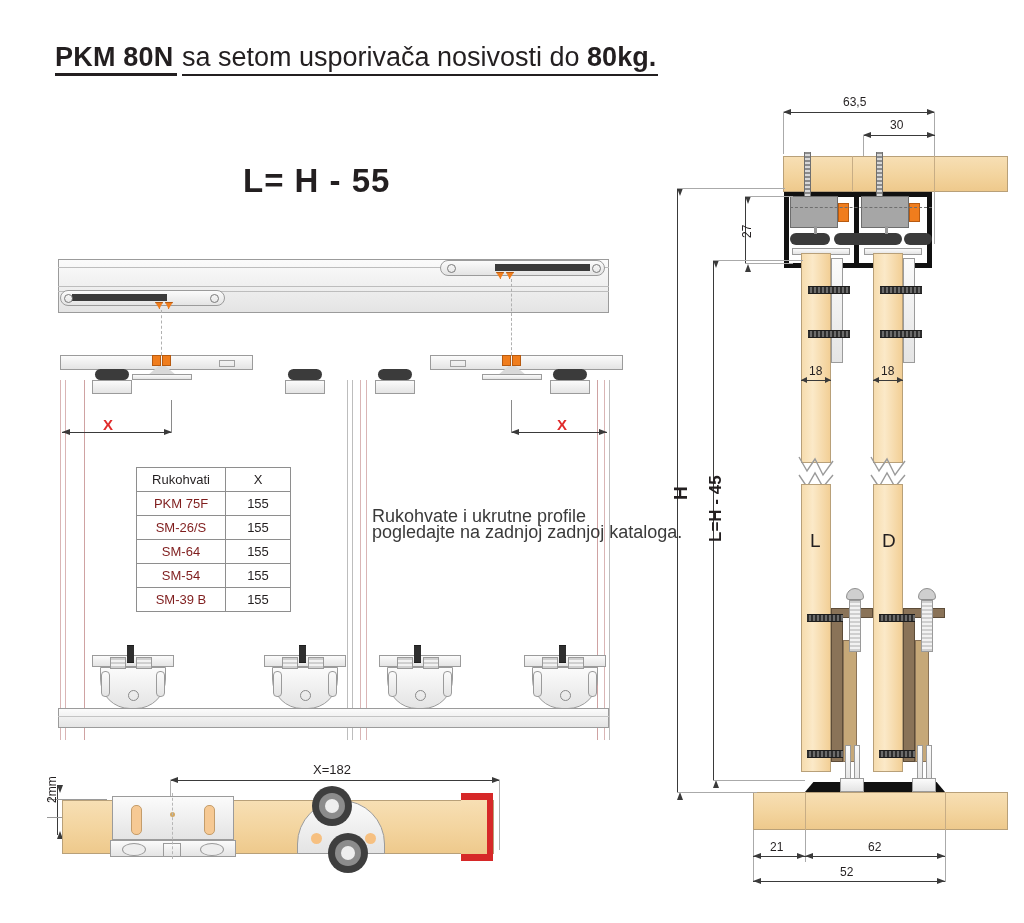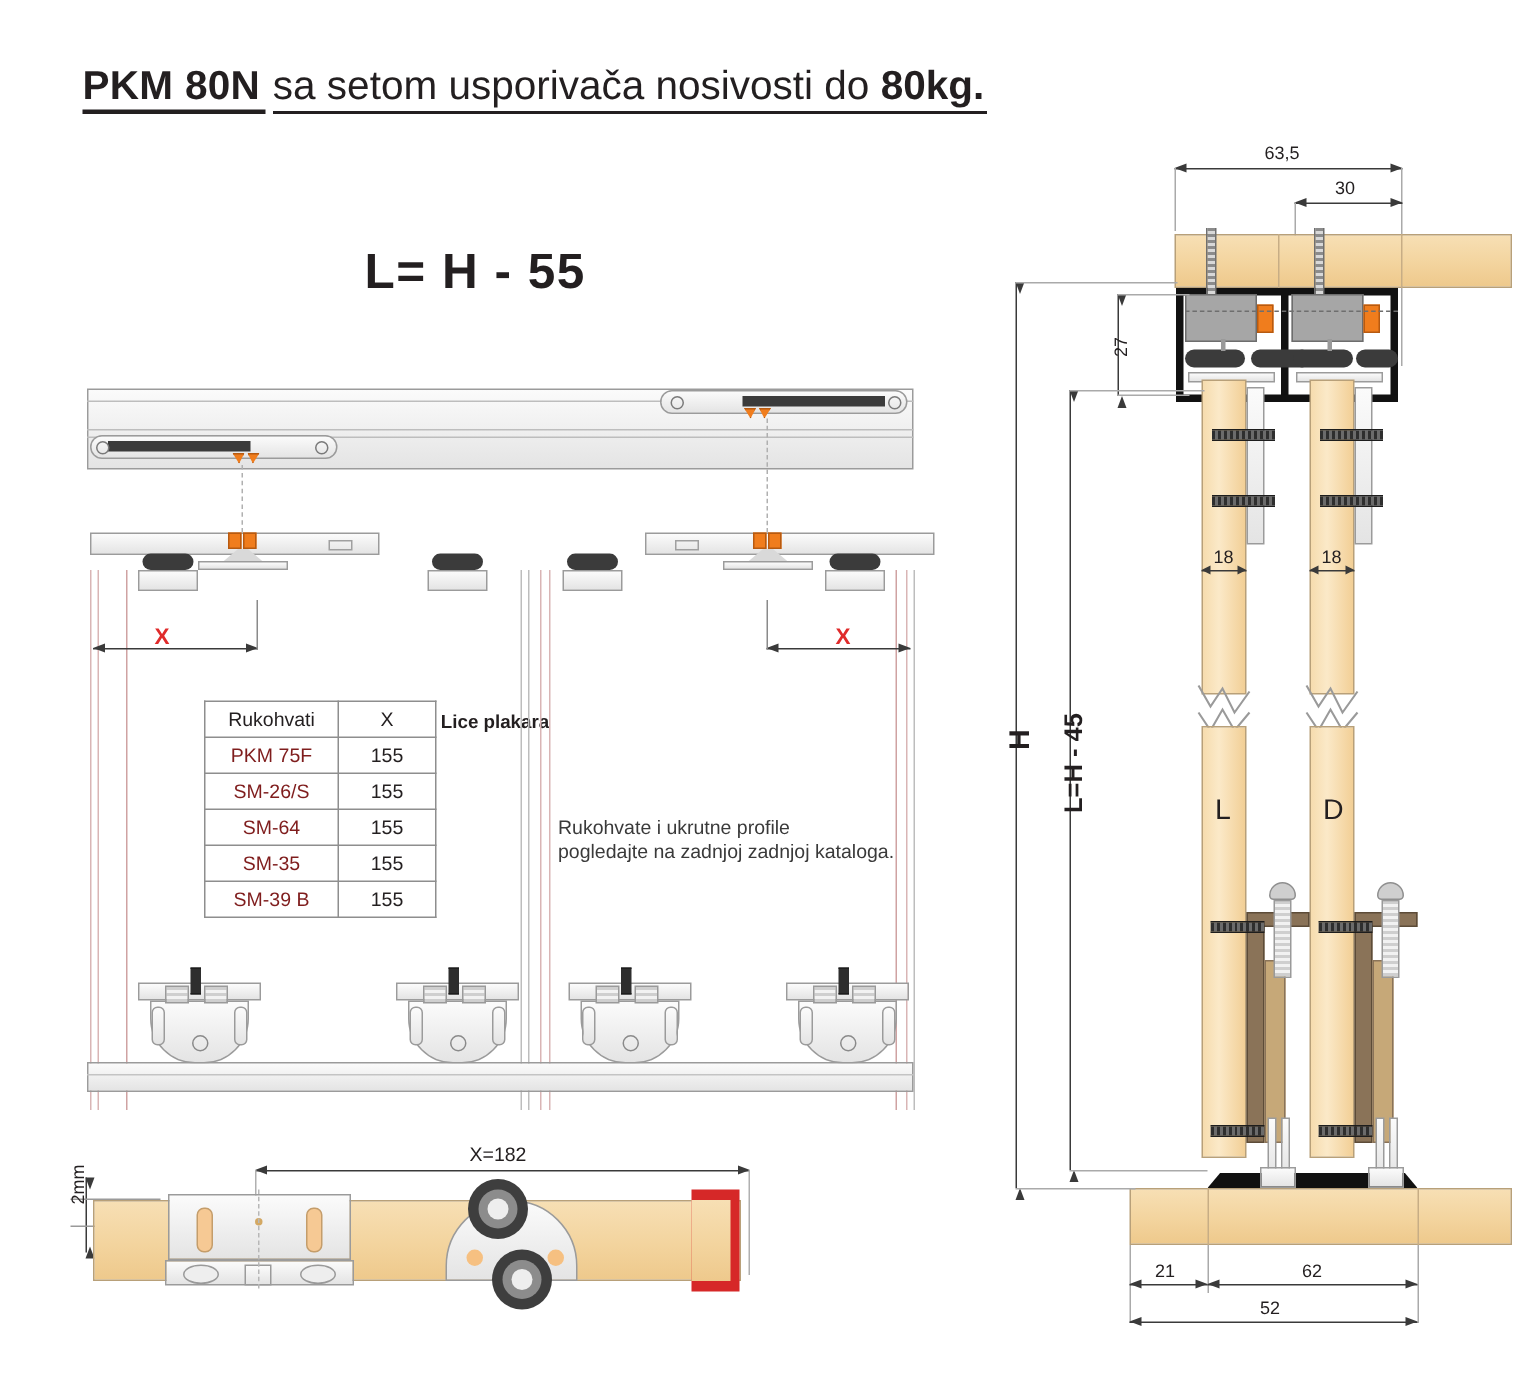--- a/index.html
+++ b/index.html
@@ -45,21 +45,21 @@
   .vdimline{position:absolute;width:1px;background:#3a3a3a;}
   .rot{transform:rotate(-90deg);transform-origin:left top;}
   
   #spec-table{left:136px;top:467px;border-collapse:collapse;font-size:13px;background:#fff;}
   #spec-table th,#spec-table td{border:1px solid #8e8e8e;padding:4px 6px;text-align:center;
       height:15px;font-weight:normal;}
   #spec-table th:first-child,#spec-table td:first-child{width:76px;}
   #spec-table th:last-child,#spec-table td:last-child{width:52px;}
   #spec-table td.part{color:#7f1d1d;margin-left:16px;}
   
-  #note{left:372px;top:544px;font-size:13px;line-height:16px;color:#3a3a3a;}
+  #note{left:372px;top:508px;font-size:18px;line-height:16px;color:#3a3a3a;}
   #lice{left:0;top:244px;width:660px;text-align:center;font-size:12.5px;font-weight:bold;}
   .xred{position:absolute;color:#e02b2b;font-weight:bold;font-size:15px;}
   .panlabel{position:absolute;font-size:19px;color:#231f20;}
   .screwshaft{position:absolute;background:repeating-linear-gradient(180deg,#8b8b8b 0 2px,#d8d8d8 2px 4px);
               border-left:1px solid #6f6f6f;border-right:1px solid #6f6f6f;box-sizing:border-box;}
   .hscrew{position:absolute;background:repeating-linear-gradient(90deg,#2e2e2e 0 2px,#6b6b6b 2px 4px);
           border-top:1px solid #1d1d1d;border-bottom:1px solid #1d1d1d;box-sizing:border-box;}
   .boltspring{position:absolute;background:repeating-linear-gradient(180deg,#cfcfcf 0 2px,#f2f2f2 2px 4px);
           border:1px solid #9a9a9a;box-sizing:border-box;}
 </style>
@@ -67,21 +67,20 @@
 <body>
 
 <div id="title-block" class="abs">
   <div class="h1">PKM 80N </div>
   <div class="h2"><span>sa setom usporivača nosivosti do </span><b>80kg.</b></div>
 </div>
 <div id="formula" class="abs">L= H - 55</div>
 
 <div class="abs" style="left:0;top:230px;width:660px;height:520px;">
 
-  <div id="lice" class="abs">Lice plakara</div>
 
   <div class="metal abs" style="left:58px;top:29px;width:551px;height:54px;"></div>
   <div class="ln hl" style="left:58px;top:37px;width:551px;background:#bdbdbd;"></div>
   <div class="ln hl" style="left:58px;top:56px;width:551px;background:#bdbdbd;"></div>
   <div class="ln hl" style="left:58px;top:61px;width:551px;background:#bdbdbd;"></div>
 
   <div class="metal abs" style="left:440px;top:30px;width:165px;height:16px;border-radius:8px;"></div>
   <div class="abs" style="left:495px;top:34px;width:95px;height:7px;background:#3b3b3b;"></div>
   <div class="abs" style="left:447px;top:34px;width:7px;height:7px;border-radius:50%;border:1px solid #7a7a7a;"></div>
   <div class="abs" style="left:592px;top:34px;width:7px;height:7px;border-radius:50%;border:1px solid #7a7a7a;"></div>
@@ -206,21 +205,21 @@
     </tr>
     <tr>
       <td class="part">SM-26/S</td>
       <td>155</td>
     </tr>
     <tr>
       <td class="part">SM-64</td>
       <td>155</td>
     </tr>
     <tr>
-      <td class="part">SM-35</td>
+      <td class="part">SM-54</td>
       <td>155</td>
     </tr>
     <tr>
       <td class="part">SM-39 B</td>
       <td>155</td>
     </tr>
   </tbody>
 </table>
 
 <div id="note" class="abs">

